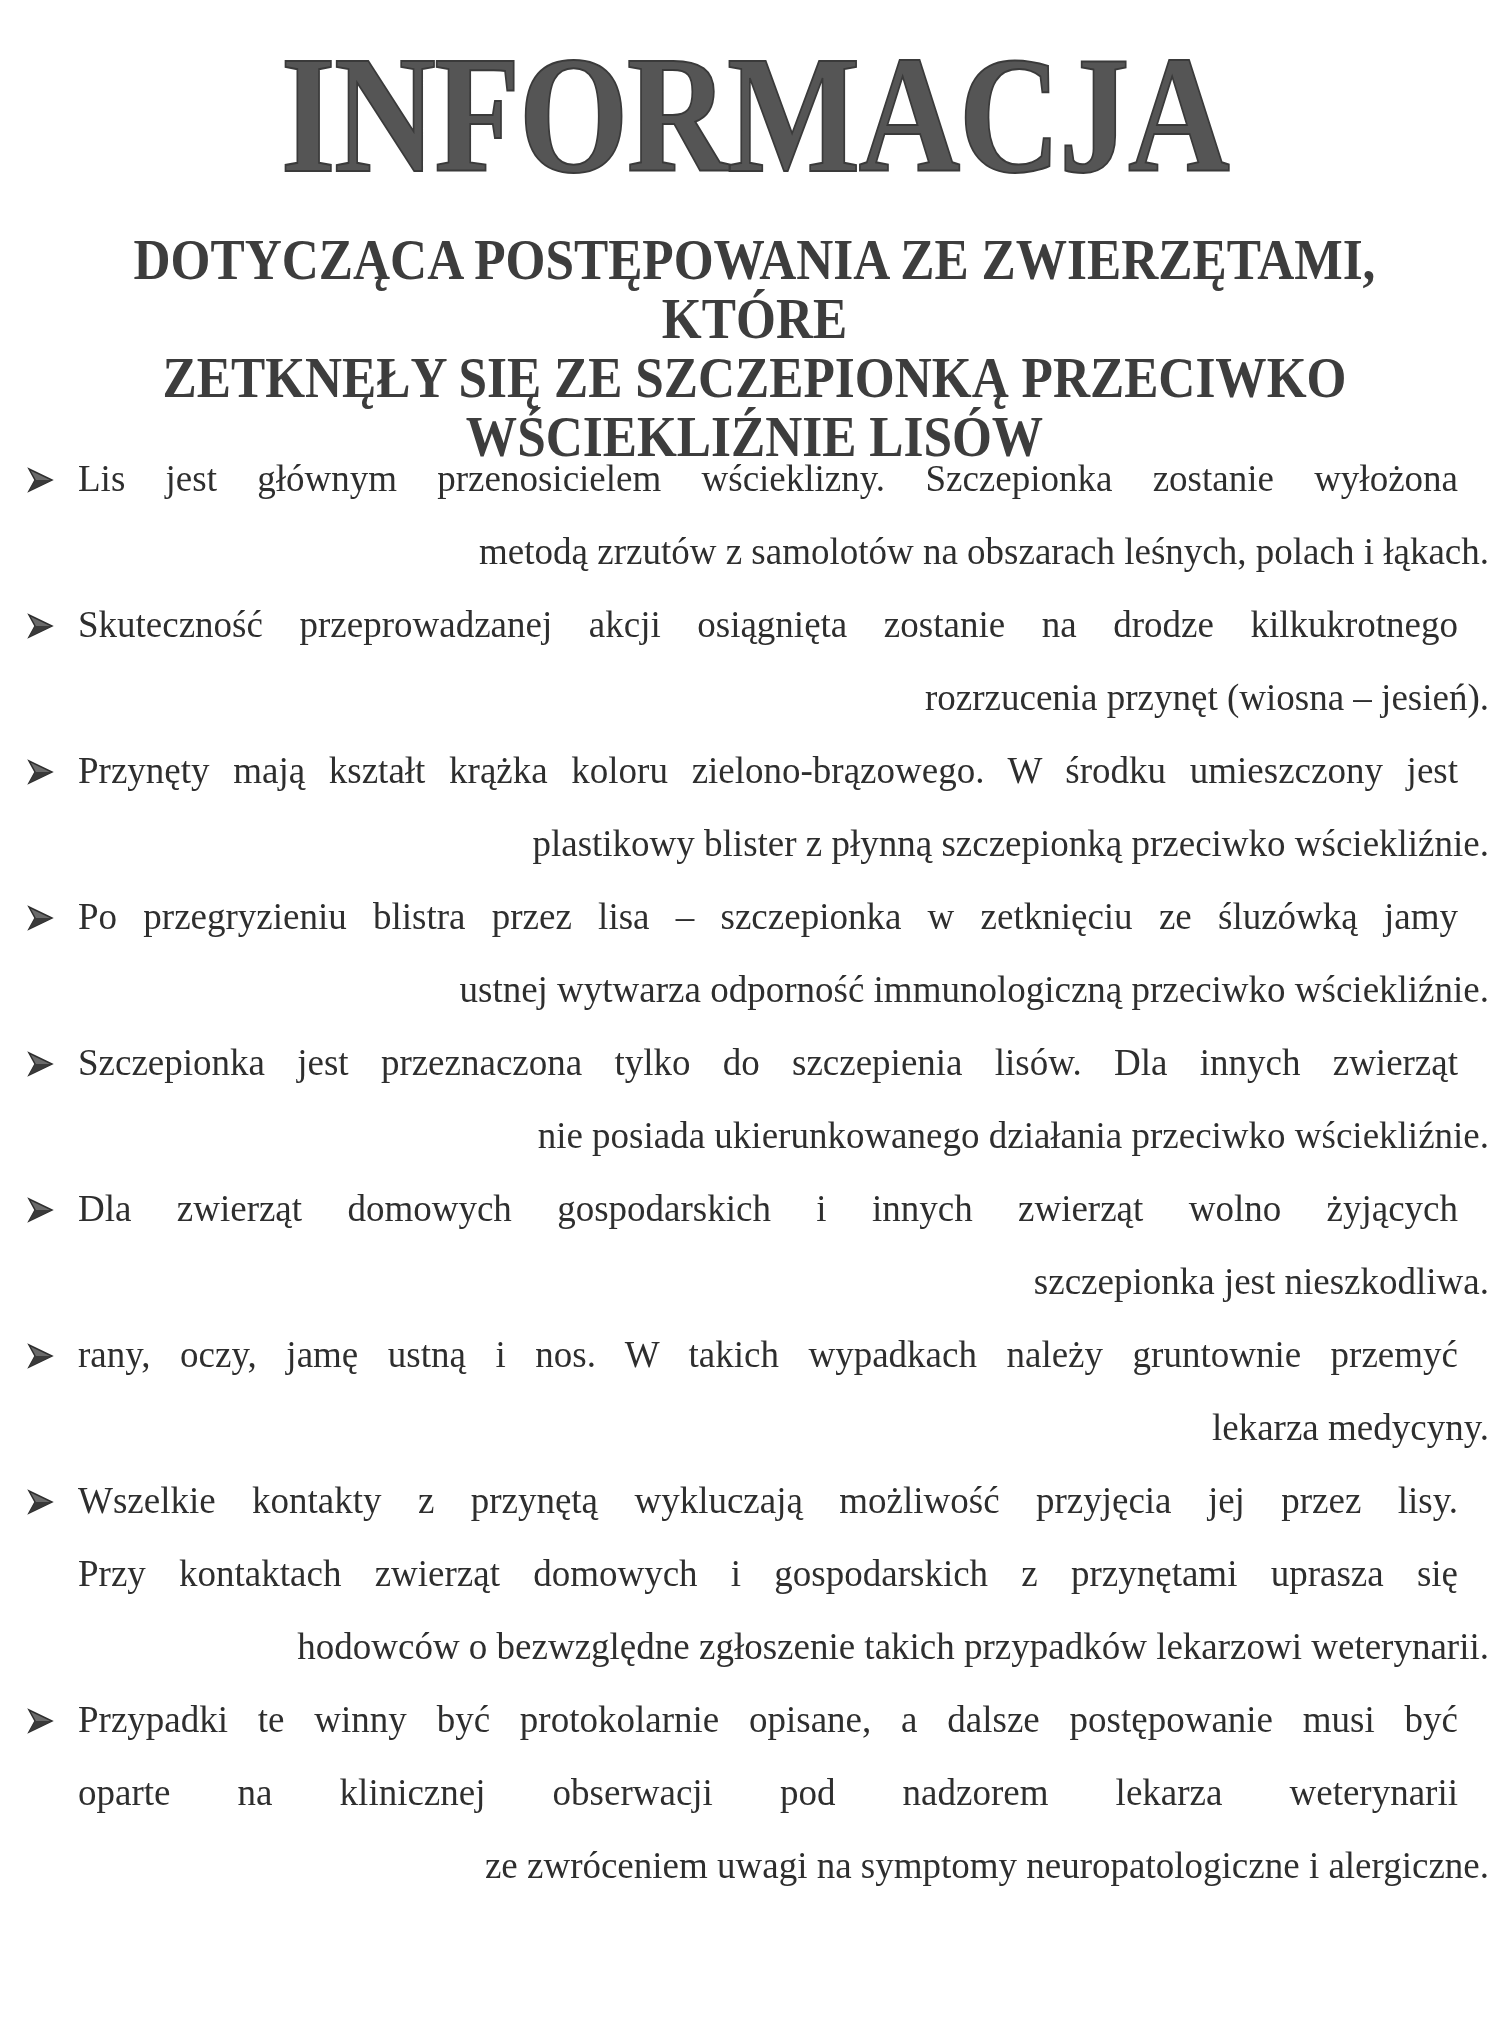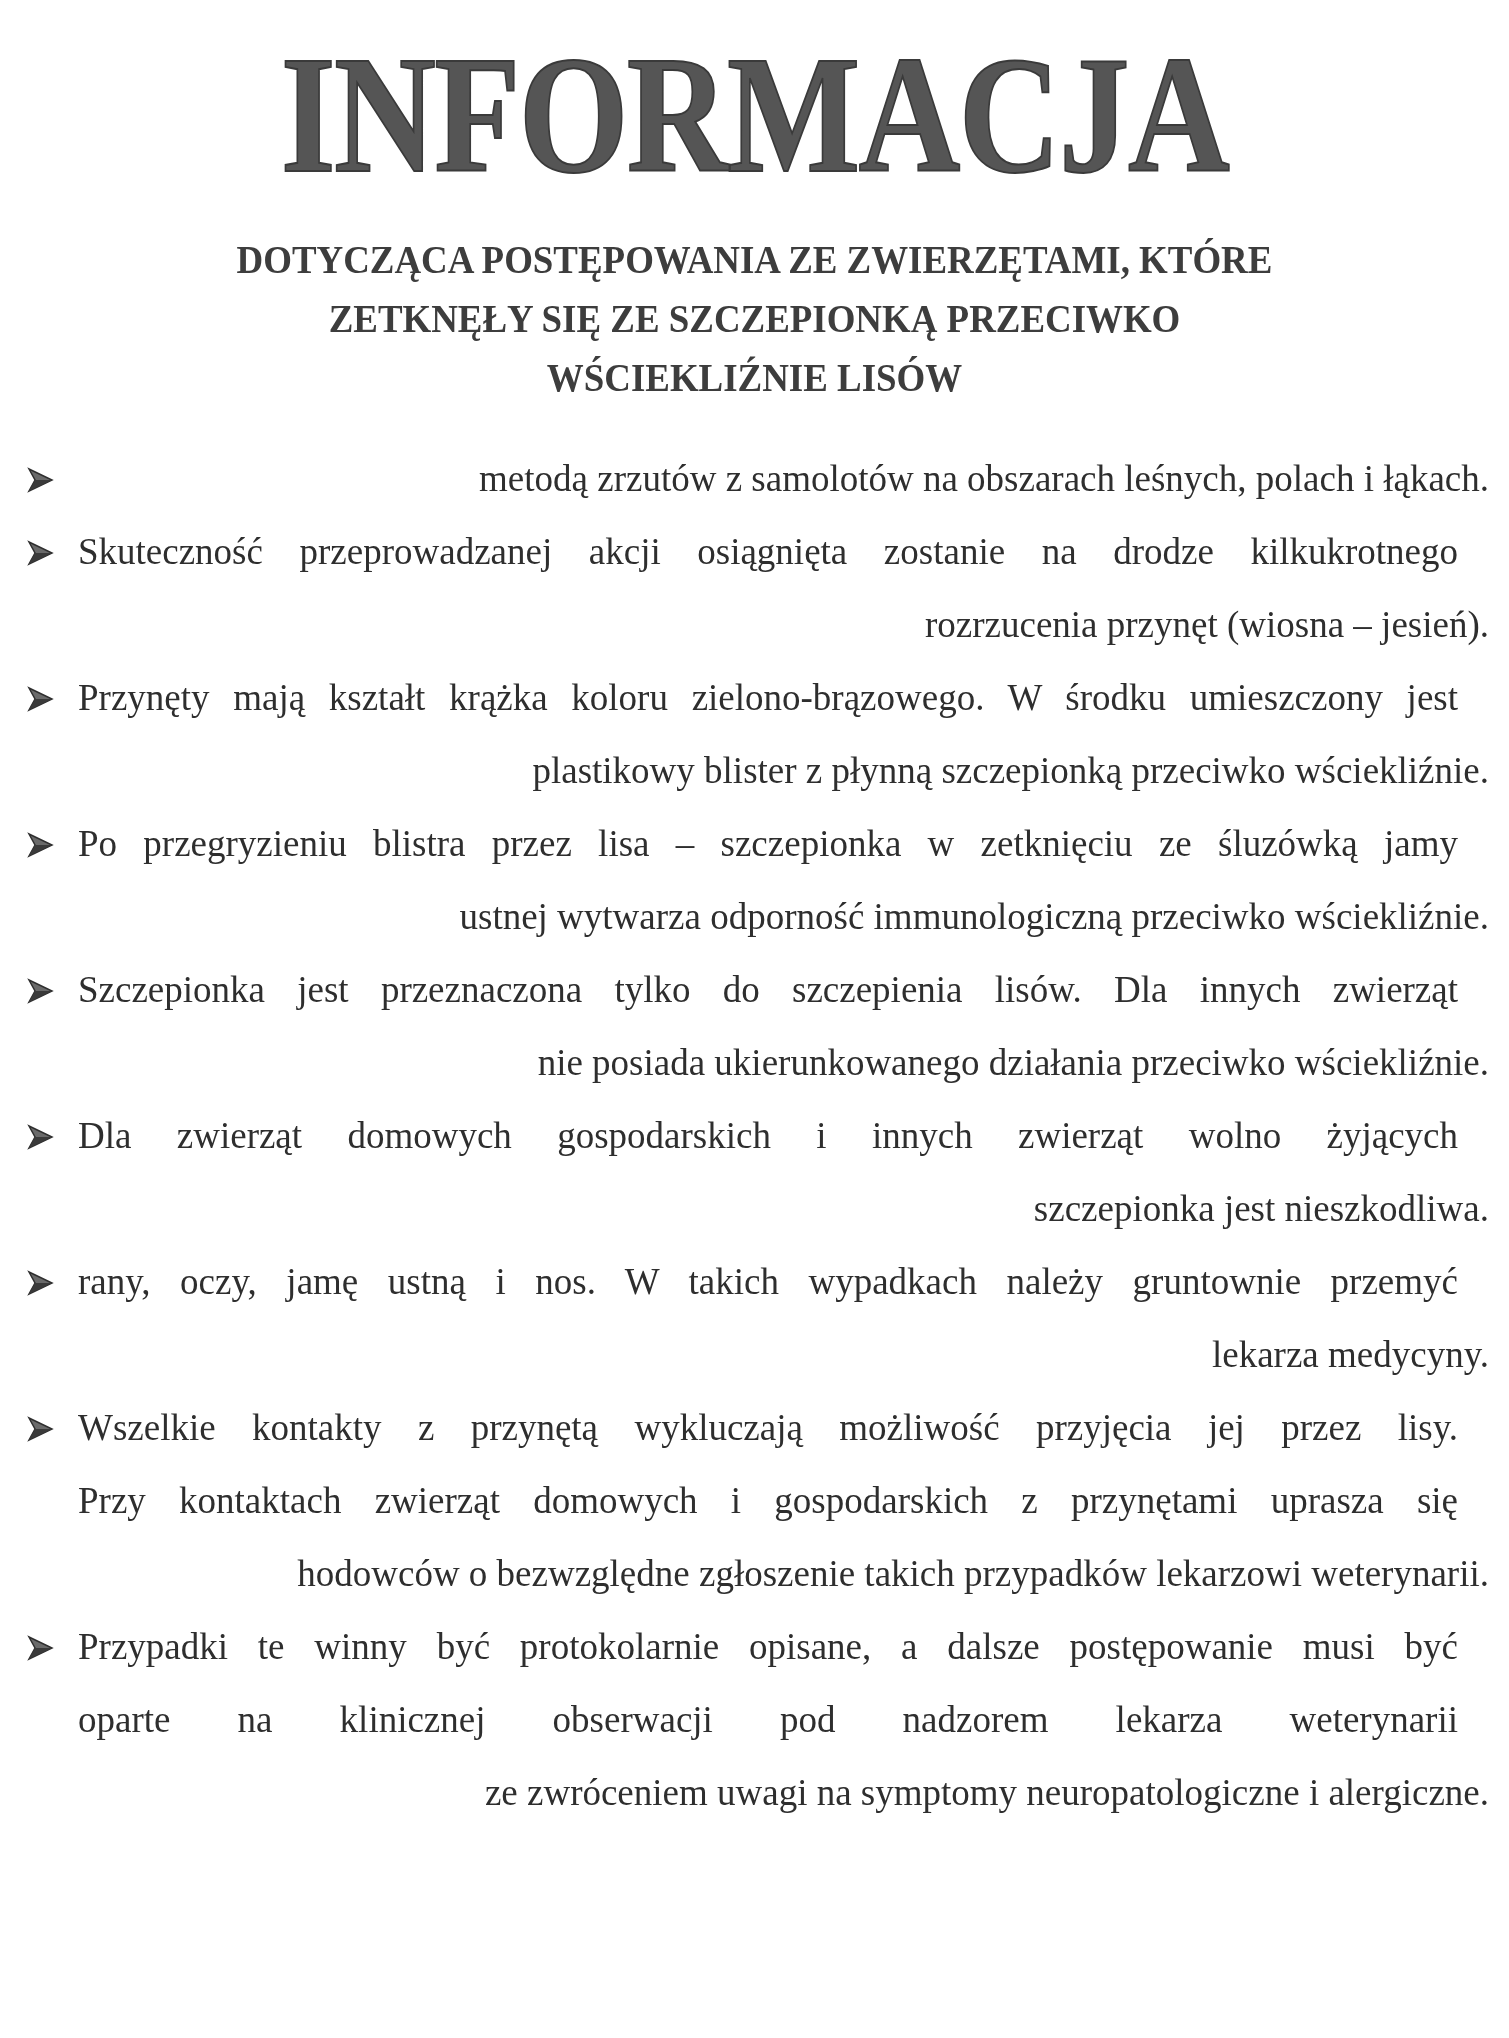--- a/index.html
+++ b/index.html
@@ -34,21 +34,21 @@
       transform: scaleX(0.84);
       transform-origin: 50% 50%;
       -webkit-text-stroke: 2px #3a3a3a;
     }
     .subtitle {
       position: absolute;
       left: 0; right: 0;
       top: 218px;
       text-align: center;
       font-weight: bold;
-      font-size: 41px;
+      font-size: 57px;
       line-height: 59px;
       color: #3d3d3d;
     }
     .subtitle div {
       transform: scaleX(0.9);
     }
     .list {
       position: absolute;
       left: 0;
       top: 430px;
@@ -90,20 +90,21 @@
     <div>ZETKNĘŁY SIĘ ZE SZCZEPIONKĄ PRZECIWKO</div>
     <div>WŚCIEKLIŹNIE LISÓW</div>
   </div>
 
   <div class="list" id="bullet-list">
       <div class="item">
         <span class="bullet" style="top: 24px;"><svg width="28" height="28" viewBox="0 0 28 28">
             <path d="M3 3 L26 14 L3 25 L9 14 Z" fill="#6a6a6a" stroke="#2e2e2e" stroke-width="1.5" stroke-linejoin="miter"></path>
             <path d="M9 14 L26 14 L3 25 Z" fill="#3a3a3a"></path>
           </svg></span>
+        <div class="line justify">Lis jest głównym przenosicielem wścieklizny. Szczepionka zostanie wyłożona</div>
         <div class="line">metodą zrzutów z samolotów na obszarach leśnych, polach i łąkach.</div>
       </div>
       <div class="item">
         <span class="bullet" style="top: 24px;"><svg width="28" height="28" viewBox="0 0 28 28">
             <path d="M3 3 L26 14 L3 25 L9 14 Z" fill="#6a6a6a" stroke="#2e2e2e" stroke-width="1.5" stroke-linejoin="miter"></path>
             <path d="M9 14 L26 14 L3 25 Z" fill="#3a3a3a"></path>
           </svg></span>
         <div class="line justify">Skuteczność przeprowadzanej akcji osiągnięta zostanie na drodze kilkukrotnego</div>
         <div class="line">rozrzucenia przynęt (wiosna – jesień).</div>
       </div>

